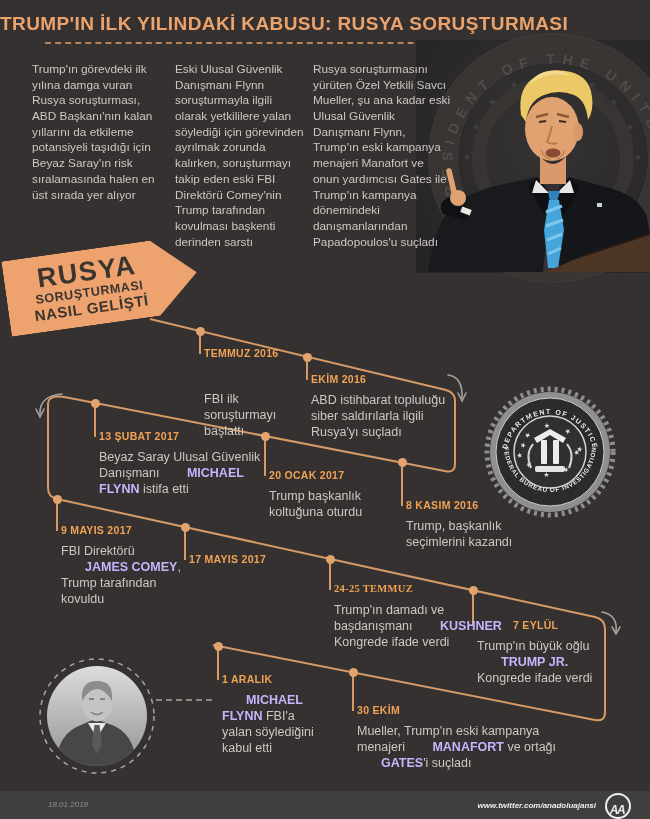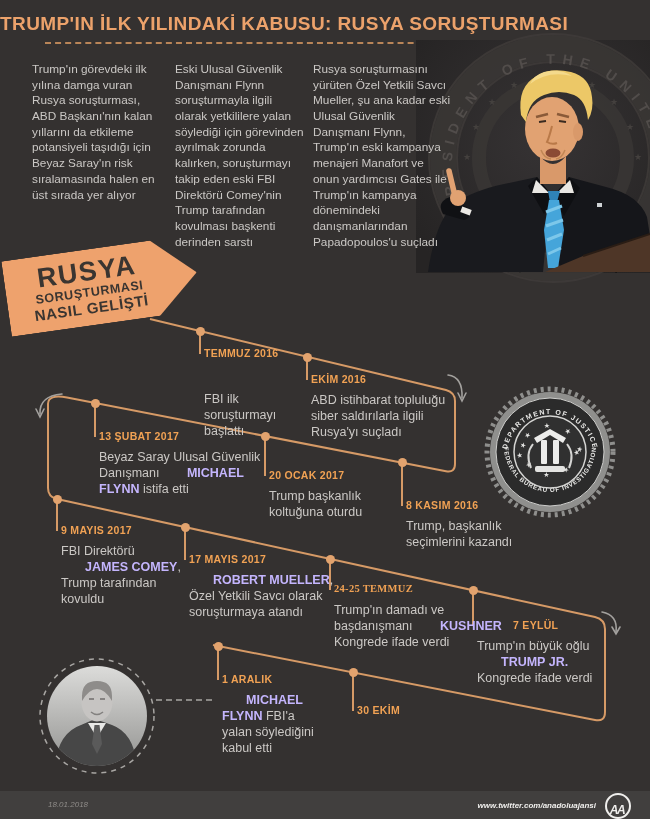--- a/index.html
+++ b/index.html
@@ -232,36 +232,36 @@
       <div class="abs tl-tick" style="left: 401px; top: 462px; height: 44px;"></div>
       <div class="abs tl-date" style="left: 406px; top: 499px;">8 KASIM 2016</div>
       <div class="abs tl-desc" style="left: 406px; top: 518px; width: 128px;"><span>Trump, başkanlık seçimlerini kazandı</span></div>
       <div class="abs tl-dot" style="left: 52.5px; top: 494.5px;"></div>
       <div class="abs tl-tick" style="left: 56px; top: 499px; height: 32px;"></div>
       <div class="abs tl-date" style="left: 61px; top: 524px;">9 MAYIS 2017</div>
       <div class="abs tl-desc" style="left: 61px; top: 543px; width: 122px;"><span>FBI Direktörü </span><b>JAMES COMEY</b><span>, Trump tarafından kovuldu</span></div>
       <div class="abs tl-dot" style="left: 180.5px; top: 522.5px;"></div>
       <div class="abs tl-tick" style="left: 184px; top: 527px; height: 33px;"></div>
       <div class="abs tl-date" style="left: 189px; top: 553px;">17 MAYIS 2017</div>
-      <div class="abs tl-desc" style="left: 189px; top: 572px; width: 152px;"><b>ROBERT MUELLER</b><span>, Özel Yetkili Savcı olarak soruşturmaya atandı</span></div>
       <div class="abs tl-dot" style="left: 325.5px; top: 554.5px;"></div>
       <div class="abs tl-tick" style="left: 329px; top: 559px; height: 31px;"></div>
       <div class="abs tl-date" style="left: 334px; top: 583px; font-family: Liberation Serif, serif;">24-25 TEMMUZ</div>
       <div class="abs tl-desc" style="left: 334px; top: 602px; width: 168px;"><span>Trump'ın damadı ve başdanışmanı </span><b>KUSHNER</b><span> Kongrede ifade verdi</span></div>
       <div class="abs tl-dot" style="left: 468.5px; top: 585.5px;"></div>
       <div class="abs tl-tick" style="left: 472px; top: 590px; height: 36px;"></div>
       <div class="abs tl-date" style="left: 477px; top: 619px; margin-left: 36px;">7 EYLÜL</div>
       <div class="abs tl-desc" style="left: 477px; top: 638px; width: 142px;"><span>Trump'ın büyük oğlu </span><b>TRUMP JR.</b><span> Kongrede ifade verdi</span></div>
       <div class="abs tl-dot" style="left: 213.5px; top: 641.5px;"></div>
       <div class="abs tl-tick" style="left: 217px; top: 646px; height: 34px;"></div>
       <div class="abs tl-date" style="left: 222px; top: 673px;">1 ARALIK</div>
       <div class="abs tl-desc" style="left: 222px; top: 692px; width: 106px;"><b>MICHAEL FLYNN</b><span> FBI'a yalan söylediğini kabul etti</span></div>
       <div class="abs tl-dot" style="left: 348.5px; top: 667.5px;"></div>
       <div class="abs tl-tick" style="left: 352px; top: 672px; height: 39px;"></div>
       <div class="abs tl-date" style="left: 357px; top: 704px;">30 EKİM</div>
+      <div class="abs tl-desc" style="left: 357px; top: 723px; width: 232px;"><span>Mueller, Trump'ın eski kampanya menajeri </span><b>MANAFORT</b><span> ve ortağı </span><b>GATES</b><span>'i suçladı</span></div>
     </div>
 
   <div class="abs" id="footer"></div>
   <div class="abs" id="footer-date">18.01.2018</div>
   <div class="abs" id="footer-url">www.twitter.com/anadoluajansi</div>
   <div class="abs" id="aa-logo">
     <span>AA</span>
   </div>
 </div>
 

